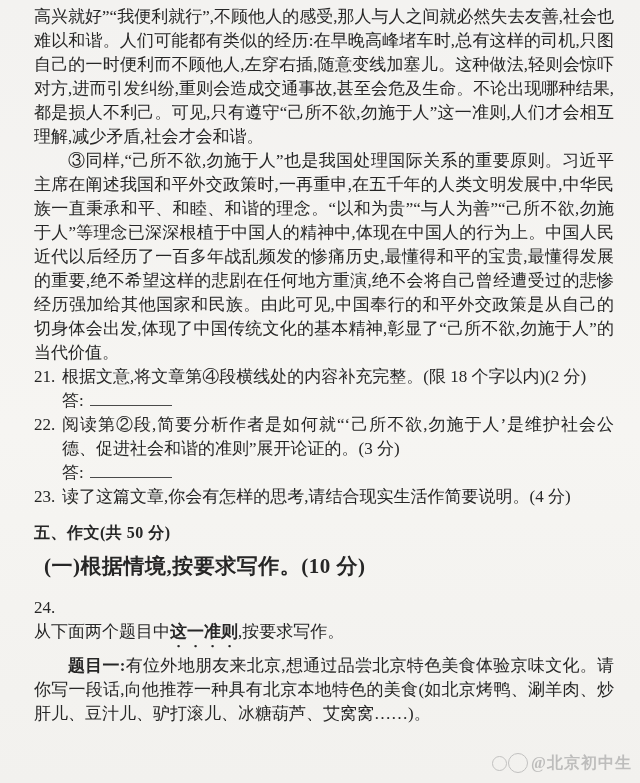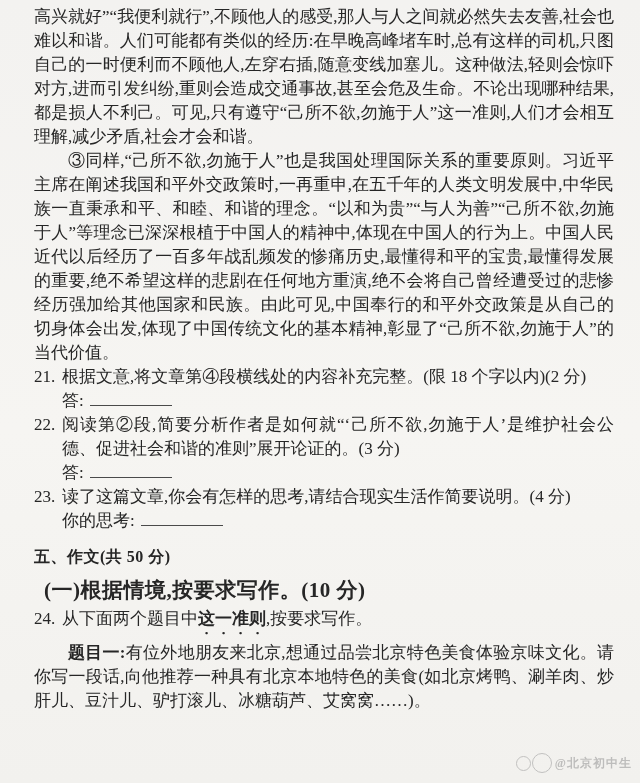--- a/index.html
+++ b/index.html
@@ -32,35 +32,35 @@
   .blank-long{width:170px;margin:0 2px;}
   .sec{
     font-size:16px;font-weight:700;margin:12px 0 0 0;
     font-family:"Liberation Serif","DejaVu Serif",serif;
     letter-spacing:.5px;
   }
   .sub{
     font-size:21px;font-weight:700;margin:9px 0 0 10px;
     letter-spacing:.5px;
   }
-  .q24{margin-top:5px;}
+  .q24{margin-top:18px;flex-direction:column;}
   .topic{margin-top:3px;}
   .tlabel{font-weight:700;}
   .emph{
     font-weight:700;
     -webkit-text-emphasis:filled dot #262626;
     -webkit-text-emphasis-position:under right;
     text-emphasis:filled dot #262626;
     text-emphasis-position:under right;
   }
   .watermark{
     position:absolute;right:8px;bottom:8px;
     display:flex;align-items:center;gap:3px;
     color:#9b9b9b;opacity:.6;
-    font-weight:700;font-size:12px;letter-spacing:1px;
+    font-weight:700;font-size:16px;letter-spacing:1px;
     pointer-events:none;
   }
   .wm-circle{
     flex:none;width:18px;height:18px;border:1.6px solid #a0a0a0;
     border-radius:50%;display:inline-block;
   }
   .wm-circle.small{width:13px;height:13px;margin-right:-2px;}
 </style>
 </head>
 <body>
@@ -85,23 +85,20 @@
     <p class="qtext">阅读第②段,简要分析作者是如何就“‘己所不欲,勿施于人’是维护社会公德、促进社会和谐的准则”展开论证的。(3 分)</p>
   </div>
   <div class="ansline">
     <span>答:</span><span class="blank"></span>
   </div>
 
   <div class="q">
     <span class="qnum">23.</span>
     <p class="qtext">读了这篇文章,你会有怎样的思考,请结合现实生活作简要说明。(4 分)</p>
   </div>
-  <div class="ansline">
-    <span>你的思考:</span><span class="blank"></span>
-  </div>
 
   <h2 class="sec">五、作文(共 50 分)</h2>
 
   <h3 class="sub">(一)根据情境,按要求写作。(10 分)</h3>
 
   <div class="q q24">
     <span class="qnum">24.</span>
     <p class="qtext"><span>从下面两个题目中</span><span class="emph">这一准则</span><span>,按要求写作。</span></p>
   </div>
 

